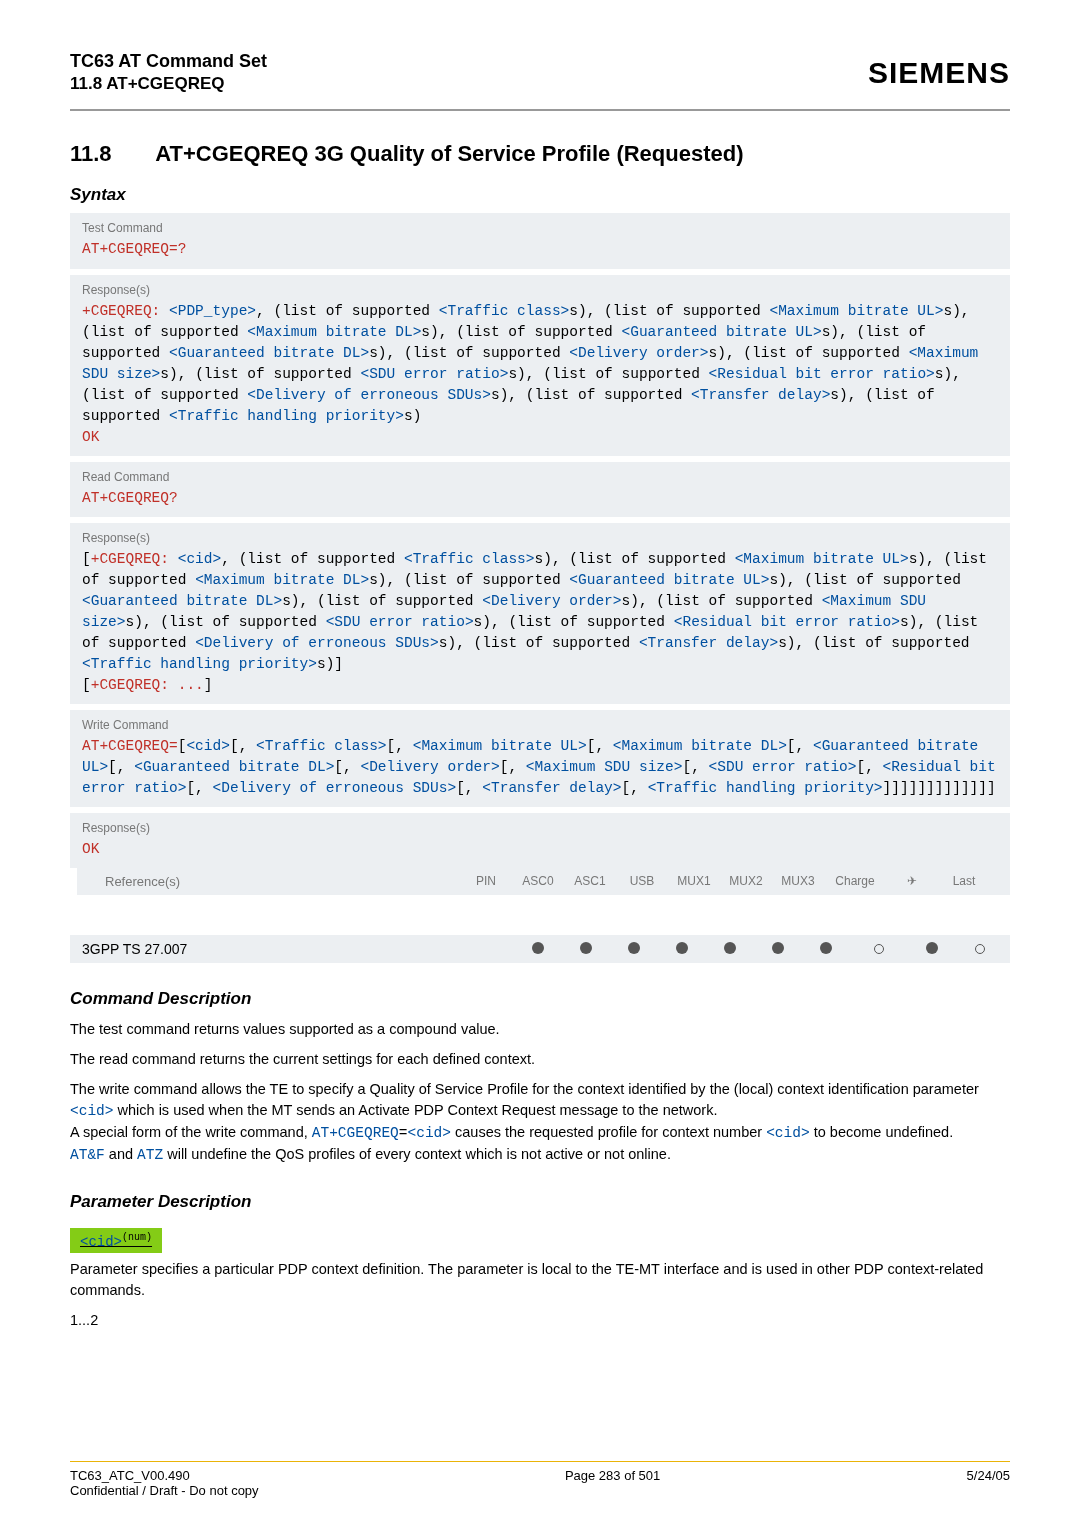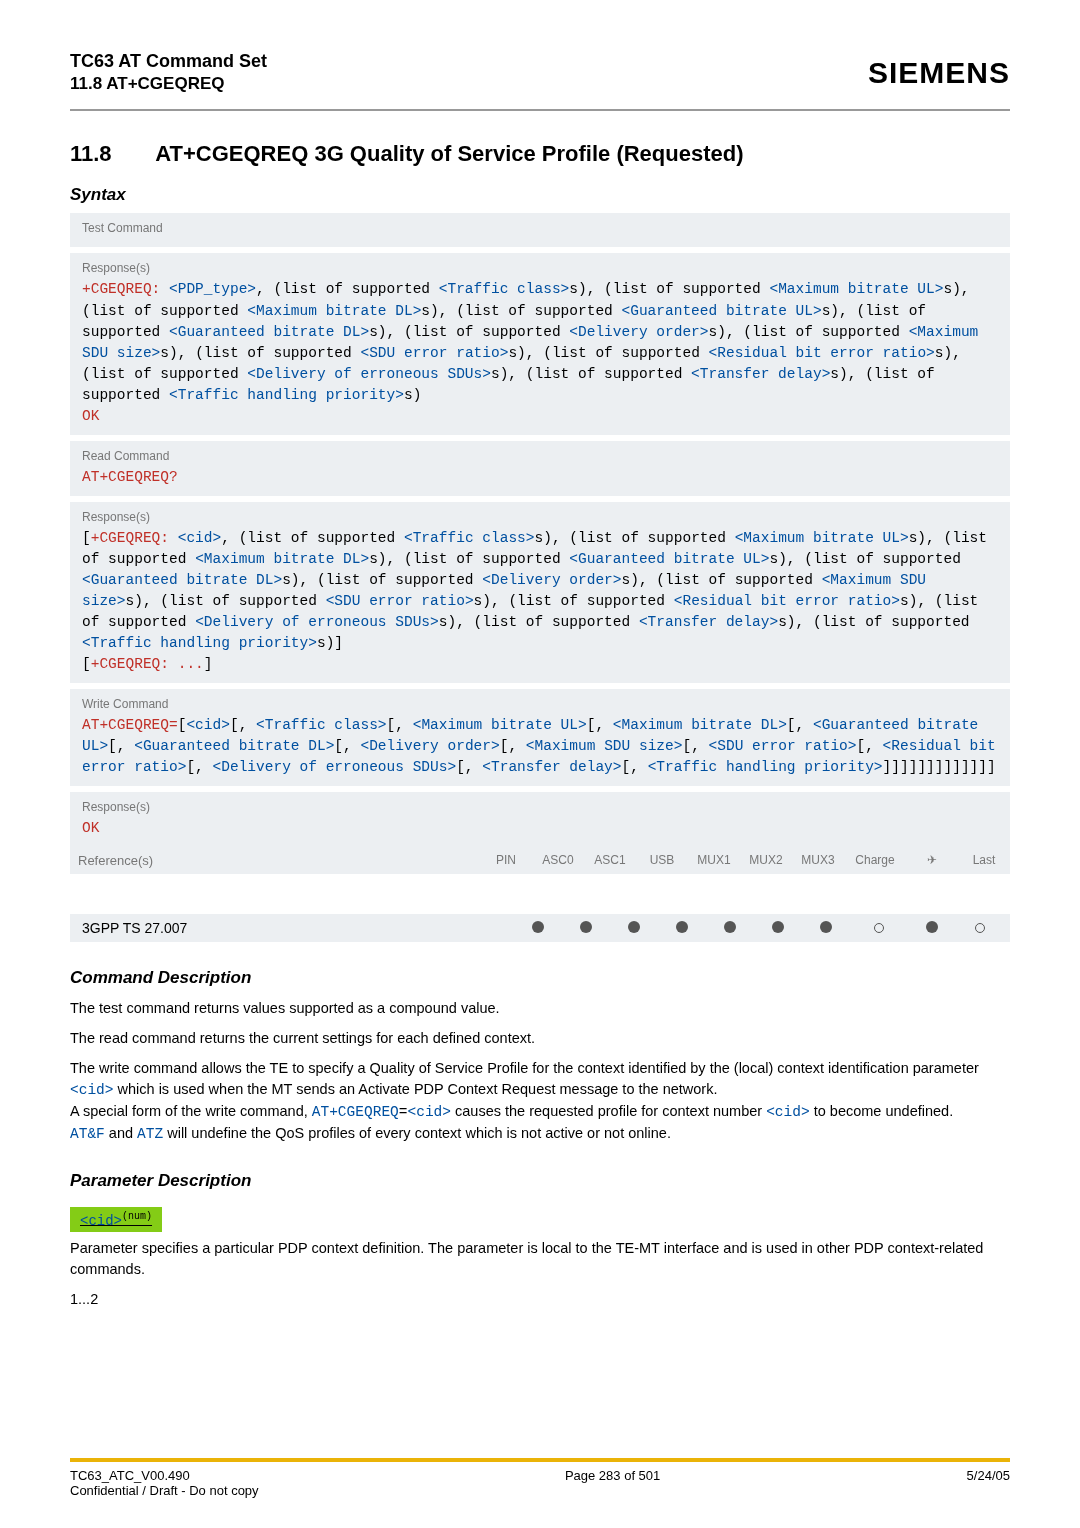--- a/index.html
+++ b/index.html
@@ -22,42 +22,42 @@
   .sec-num { display: inline-block; width: 80px; }
   .syntax-h { font-size: 17px; font-style: italic; font-weight: bold; margin: 18px 0 8px 0; }
   .box { background: #eceff2; padding: 8px 12px; font-size: 14px; margin-top: 6px; }
   .box-label { color: #777; font-size: 12px; margin-bottom: 4px; }
   .mono { font-family: "Courier New", monospace; font-size: 14.5px; line-height: 1.45; }
   .red { color: #c03028; }
   .blue { color: #0050a0; }
   .black { color: #000; }
   .ref-row {
     display: flex; justify-content: space-between; align-items: center;
-    background: #eceff2; padding: 6px 8px; font-size: 13px; color: #777;
+    background: #eceff2; padding: 6px 28px; font-size: 13px; color: #777; margin-left: 7px;
   }
   .ref-cols { display: flex; gap: 16px; align-items: center; font-size: 12px; }
   .ref-cols span { width: 36px; text-align: center; }
   .ref-cols .w { width: 46px; }
   .dot-row {
     display: flex; justify-content: space-between; align-items: center;
     background: #eceff2; padding: 6px 12px; font-size: 14px; margin-top: 40px;
   }
   .dots { display: flex; gap: 12px; align-items: center; }
   .dots span { width: 36px; text-align: center; }
   .dots .w { width: 46px; }
   .filled { width: 12px; height: 12px; border-radius: 50%; background: #555; display: inline-block; }
   .hollow { width: 10px; height: 10px; border-radius: 50%; border: 1.5px solid #555; display: inline-block; }
   .desc-h { font-size: 17px; font-style: italic; font-weight: bold; margin: 26px 0 10px 0; }
   .body-text { font-size: 14.5px; line-height: 1.4; margin-bottom: 10px; }
   .param-box { background: #84cc16; padding: 4px 10px; font-family: "Courier New", monospace; font-size: 14px; margin: 6px 0 6px 0; display: inline-block; text-decoration: underline; }
   .sup { font-size: 10px; vertical-align: super; }
   .footer {
     position: absolute; bottom: 30px; left: 70px; right: 70px;
     font-size: 13px; color: #000;
-    border-top: 4px solid #eab308; padding-top: 6px;
+    border-top: 1px solid #eab308; padding-top: 6px;
     display: flex; justify-content: space-between;
   }
   .plane { font-family: Arial; }
 </style>
 </head>
 <body>
 
 <div class="header-row">
   <div class="header-left">
     <div>TC63 AT Command Set</div>
@@ -69,20 +69,21 @@
 
 <div class="sec-title">
   <span class="sec-num">11.8</span>
   <span>AT+CGEQREQ   3G Quality of Service Profile (Requested)</span>
 </div>
 
 <div class="syntax-h">Syntax</div>
 
 <div class="box">
   <div class="box-label">Test Command</div>
+  <div class="mono red">AT+CGEQREQ=?</div>
 </div>
 <div class="box">
   <div class="box-label">Response(s)</div>
   <div class="mono">
     <span class="red">+CGEQREQ: </span><span class="blue">&lt;PDP_type&gt;</span><span class="black">, (list of supported </span><span class="blue">&lt;Traffic class&gt;</span><span class="black">s), (list of supported </span><span class="blue">&lt;Maximum bitrate UL&gt;</span><span class="black">s), (list of supported </span><span class="blue">&lt;Maximum bitrate DL&gt;</span><span class="black">s), (list of supported </span><span class="blue">&lt;Guaranteed bitrate UL&gt;</span><span class="black">s), (list of supported </span><span class="blue">&lt;Guaranteed bitrate DL&gt;</span><span class="black">s), (list of supported </span><span class="blue">&lt;Delivery order&gt;</span><span class="black">s), (list of supported </span><span class="blue">&lt;Maximum SDU size&gt;</span><span class="black">s), (list of supported </span><span class="blue">&lt;SDU error ratio&gt;</span><span class="black">s), (list of supported </span><span class="blue">&lt;Residual bit error ratio&gt;</span><span class="black">s), (list of supported </span><span class="blue">&lt;Delivery of erroneous SDUs&gt;</span><span class="black">s), (list of supported </span><span class="blue">&lt;Transfer delay&gt;</span><span class="black">s), (list of supported </span><span class="blue">&lt;Traffic handling priority&gt;</span><span class="black">s)</span>
     <div class="red">OK</div>
   </div>
 </div>
 
 <div class="box">

